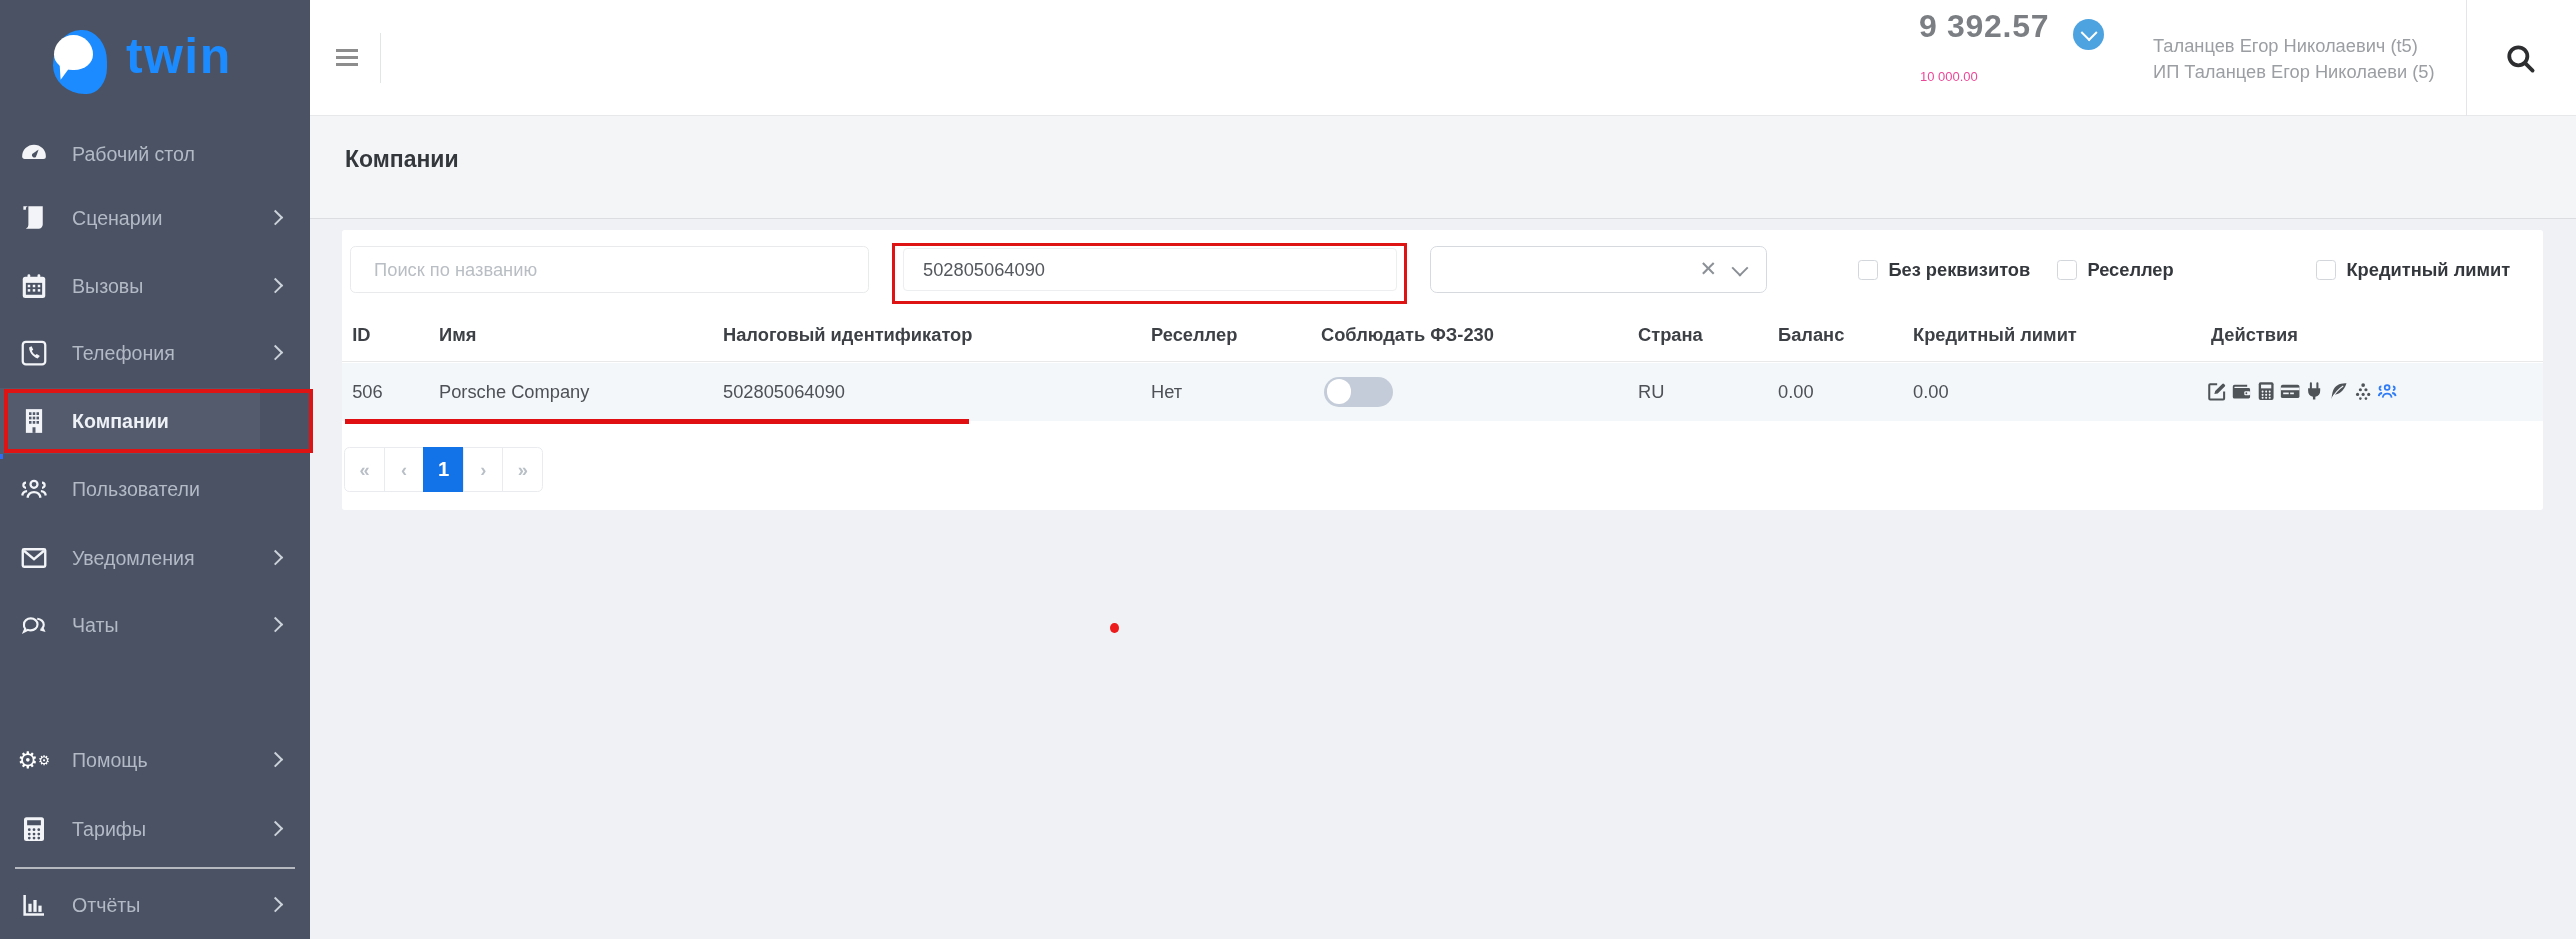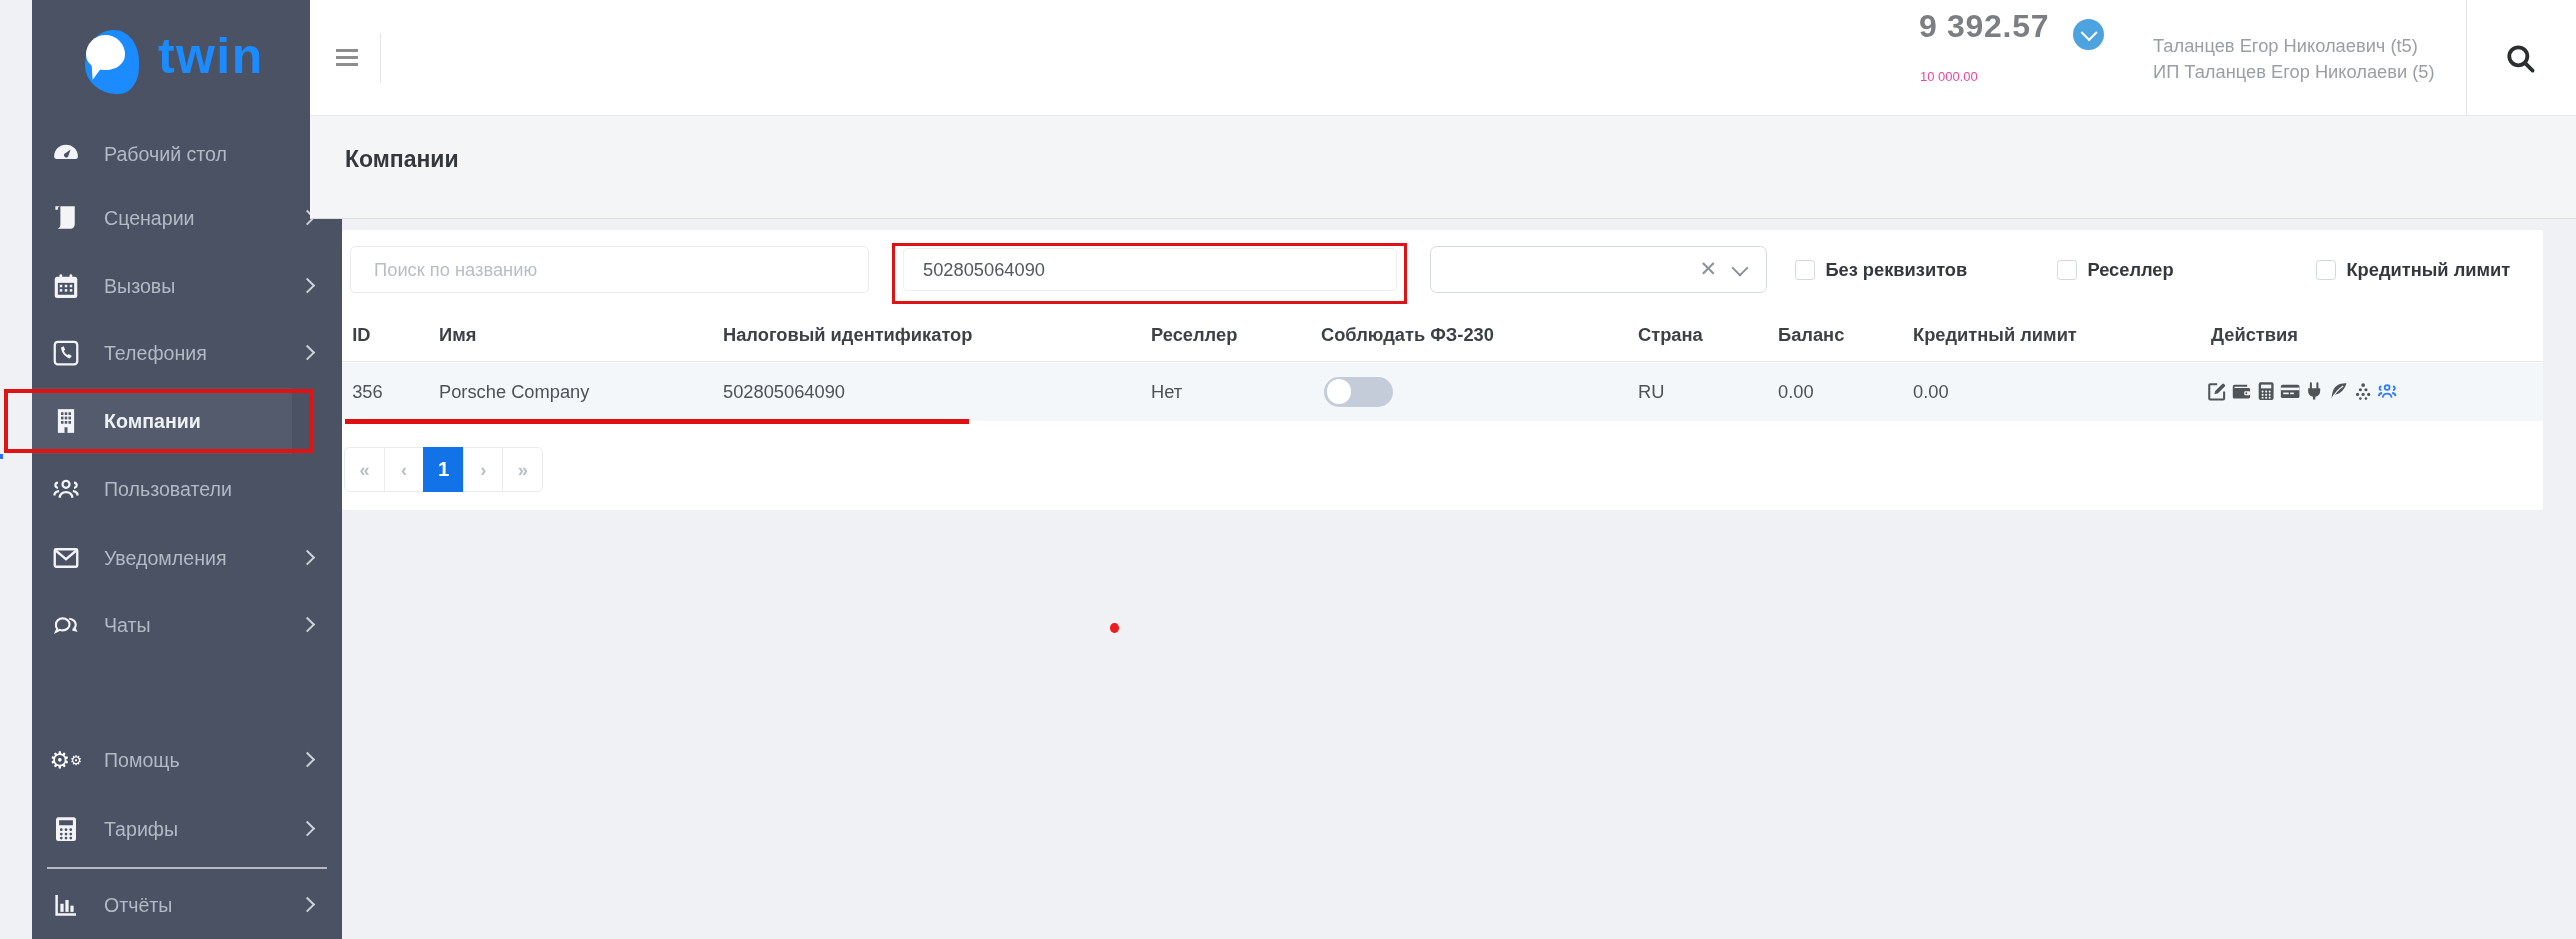--- a/index.html
+++ b/index.html
@@ -1,19 +1,19 @@
 <!DOCTYPE html>
 <html style="font-size:10.8px"><head>
 <meta charset="utf-8">
 <style>
   html,body{margin:0;padding:0;background:#eff1f4;}
   .screen{position:relative;width:2576px;height:939px;overflow:hidden;
           font-family:"Liberation Sans",sans-serif;background:#eff1f4;}
   
-  .sidebar{position:absolute;left:0;top:0;width:310px;height:939px;background:#4a5263;margin-left:32px;}
+  .sidebar{position:absolute;left:0;top:0;width:310px;height:939px;background:#4a5263;}
   .logo{position:absolute;left:0;top:0;width:310px;height:121px;}
   .logo-head{position:absolute;left:53px;top:30px;width:58px;height:68px;}
   .logo-head .blue{position:absolute;left:0;top:0;width:54px;height:64px;background:#1b8bff;
        border-radius:52% 46% 38% 60% / 56% 50% 42% 46%;}
   .logo-head .bubble{position:absolute;left:1.4px;top:5.4px;width:39px;height:35px;background:#fff;
        border-radius:50% 50% 48% 48% / 56% 56% 44% 44%;}
   .logo-head .tail{position:absolute;left:4.1px;top:35px;width:0;height:0;
        border-left:6.8px solid transparent;border-right:5.4px solid transparent;
        border-top:15px solid #fff;transform:rotate(18deg);}
   .logo-text{position:absolute;left:126px;top:27px;font-size:50px;font-weight:bold;
@@ -299,21 +299,21 @@
   <div class="panel">
 
     <input class="inp inp1" type="text" placeholder="Поиск по названию" style="">
     <input class="inp inp2" type="text" value="502805064090" style="">
 
     <div class="select">
       <span class="clear">✕</span>
       <span class="chev"></span>
     </div>
 
-    <div class="chk" style="left:1453px">
+    <div class="chk" style="left:1516px">
       <span class="box"></span>
       <span class="lbl">Без реквизитов</span>
     </div>
     <div class="chk" style="left:1715px">
       <span class="box"></span>
       <span class="lbl">Реселлер</span>
     </div>
     <div class="chk" style="left:1974px">
       <span class="box"></span>
       <span class="lbl">Кредитный лимит</span>
@@ -325,21 +325,21 @@
       <span class="c2">Налоговый идентификатор</span>
       <span class="c3">Реселлер</span>
       <span class="c4">Соблюдать ФЗ-230</span>
       <span class="c5">Страна</span>
       <span class="c6">Баланс</span>
       <span class="c7">Кредитный лимит</span>
       <span class="c8">Действия</span>
     </div>
 
     <div class="trow">
-      <span class="cell c0">356</span>
+      <span class="cell c0">506</span>
       <span class="cell c1">Porsche Company</span>
       <span class="cell c2">502805064090</span>
       <span class="cell c3">Нет</span>
       <div class="toggle">
           <div class="knob"></div>
         </div>
       <span class="cell c5">RU</span>
       <span class="cell c6">0.00</span>
       <span class="cell c7">0.00</span>
 

